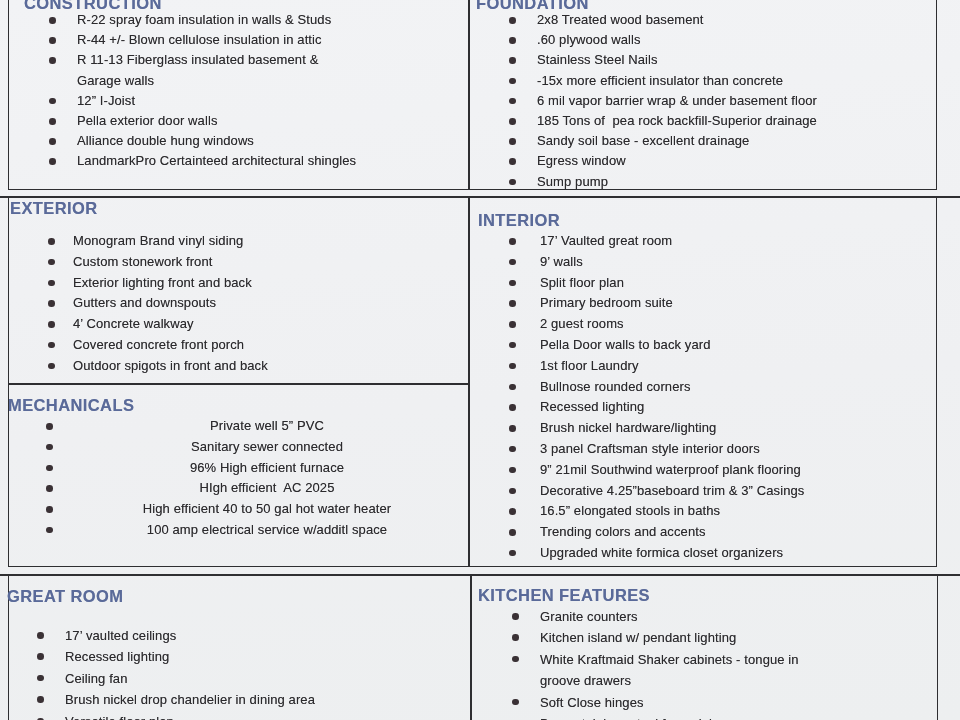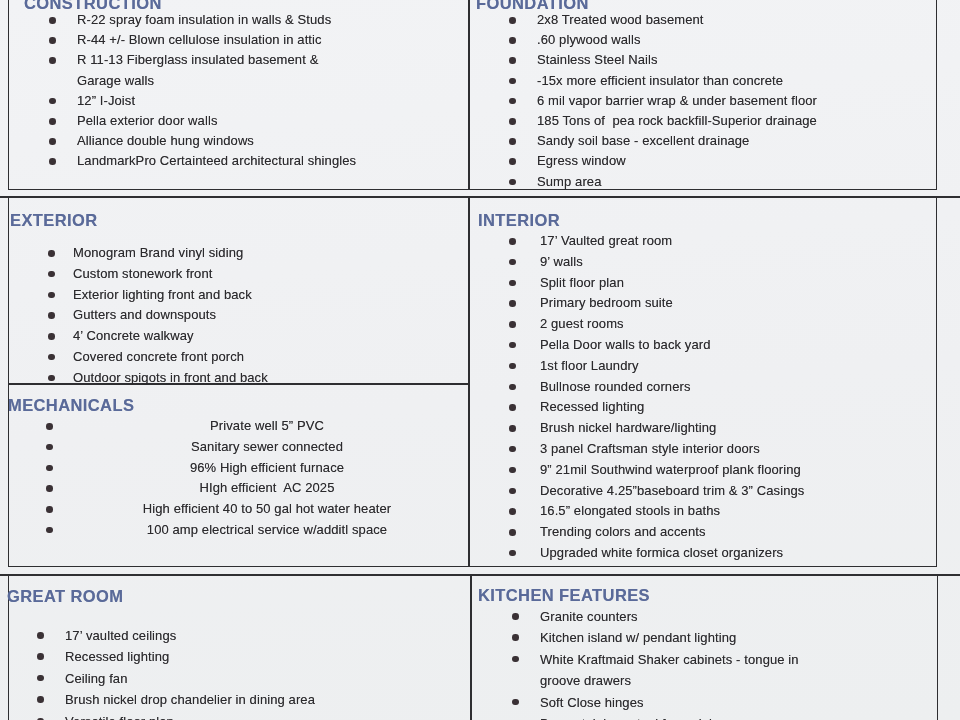--- a/index.html
+++ b/index.html
@@ -50,21 +50,21 @@
   #sec-construction h2 { margin-left:14px; }
   #sec-construction ul { margin-top:-2px; }
   #sec-construction li { padding-left:67px; }
   #sec-construction li::before { left:39px; }
 
   #sec-foundation { left:476px; top:-6px; width:460px; }
   #sec-foundation ul { margin-top:-2px; }
   #sec-foundation li { padding-left:61px; }
   #sec-foundation li::before { left:33px; }
 
-  #sec-exterior { left:10px; top:211px; width:452px; }
+  #sec-exterior { left:10px; top:199px; width:452px; }
   #sec-exterior ul { margin-top:14px; }
   #sec-exterior li { padding-left:63px; }
   #sec-exterior li::before { left:38px; }
 
   #sec-mechanicals { left:8px; top:396px; width:454px; }
   #sec-mechanicals ul { margin-top:2px;text-align:center; }
   #sec-mechanicals li { padding-left:64px; }
   #sec-mechanicals li::before { left:38px; }
 
   #sec-interior { left:478px; top:211px; width:456px; }
@@ -115,21 +115,21 @@
     <h2>FOUNDATION</h2>
     <ul>
       <li>2x8 Treated wood basement</li>
       <li>.60 plywood walls</li>
       <li>Stainless Steel Nails</li>
       <li>-15x more efficient insulator than concrete</li>
       <li>6 mil vapor barrier wrap &amp; under basement floor</li>
       <li>185 Tons of  pea rock backfill-Superior drainage</li>
       <li>Sandy soil base - excellent drainage</li>
       <li>Egress window</li>
-      <li>Sump area</li>
+      <li>Sump pump</li>
     </ul>
   </div>
 
   <div class="sec r2" id="sec-exterior">
     <h2>EXTERIOR</h2>
     <ul>
       <li>Monogram Brand vinyl siding</li>
       <li>Custom stonework front</li>
       <li>Exterior lighting front and back</li>
       <li>Gutters and downspouts</li>

